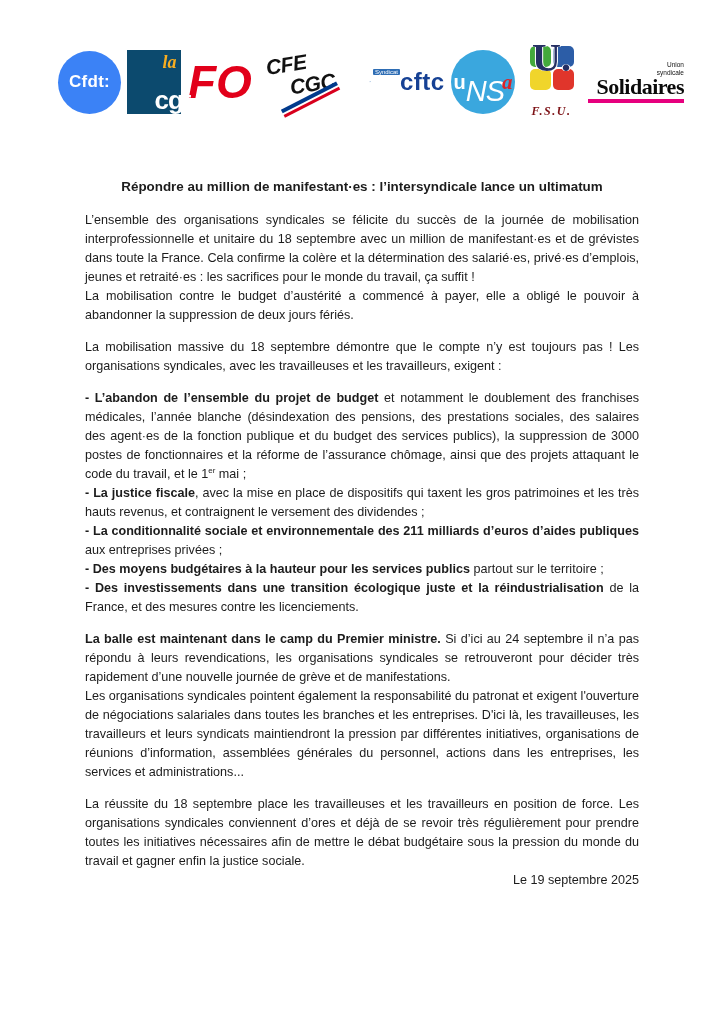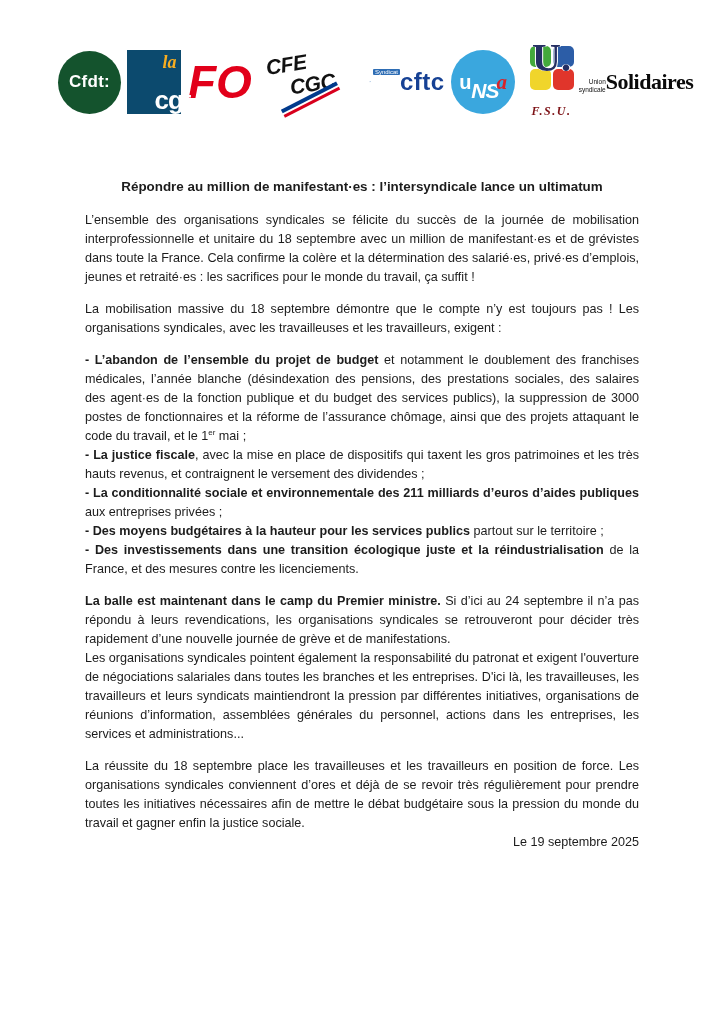--- a/index.html
+++ b/index.html
@@ -7,21 +7,21 @@
     width:724px;height:1024px;background:#ffffff;position:relative;overflow:hidden;
     font-family:"Liberation Sans", sans-serif;color:#1c1c1c;
   }
   
   .logobar{
     position:absolute;top:46px;left:58px;right:40px;height:72px;
     display:flex;align-items:center;justify-content:space-between;
   }
   .logo{display:flex;align-items:center;justify-content:center;flex:0 0 auto;}
   
-  .cfdt{width:63px;height:63px;border-radius:50%;background:#14532d;
+  .cfdt{width:63px;height:63px;border-radius:50%;background:#3b82f6;
     display:flex;align-items:center;justify-content:center;}
   .cfdt span{color:#fff;font-weight:700;font-size:17px;letter-spacing:.3px;}
   
   .cgt{width:54px;height:64px;background:#0c4a6e;position:relative;}
   .cgt .la{position:absolute;top:2px;right:5px;font-family:"Liberation Serif",serif;
     font-style:italic;font-weight:700;color:#F8AE21;font-size:18px;}
   .cgt .cgt-main{position:absolute;bottom:1px;left:0;right:0;text-align:center;
     color:#fff;font-weight:700;font-size:26px;line-height:1;letter-spacing:-1px;padding-left:27px;}
   
   .fo span{font-style:italic;font-weight:900;font-size:46px;color:#E2001A;line-height:1;}
@@ -35,34 +35,34 @@
   .cfecgc .stripe{height:3.5px;margin-bottom:2px;}
   
   .cftc{flex-direction:row;position:relative;width:76px;}
   .cftc .chip{font-size:6px;color:#fff;background:#2E6DB4;padding:0 2px;border-radius:1px;
     align-self:flex-start;margin-left:2px;}
   .cftc .cftc-main{font-weight:700;font-size:24px;color:#164194;line-height:1;letter-spacing:.5px;}
   
   .unsa{width:64px;height:64px;border-radius:50%;background:#3AA7DE;
     display:flex;align-items:center;justify-content:center;}
   .unsa .u{color:#fff;font-weight:700;font-size:20px;}
-  .unsa .ns{color:#fff;font-weight:700;font-size:21px;font-style:italic;letter-spacing:-1px;margin-top:18px;}
+  .unsa .ns{color:#fff;font-weight:400;font-size:29px;font-style:italic;letter-spacing:-1px;margin-top:18px;}
   .unsa .a{color:#D8232A;font-family:"Liberation Serif",serif;font-style:italic;
     font-weight:700;font-size:21px;margin-left:-2px;}
   
   .fsu{flex-direction:column;position:relative;width:60px;}
   .fsu-grid{display:grid;grid-template-columns:21px 21px;grid-template-rows:21px 21px;gap:2px;}
   .fsu-grid div{border-radius:5px;}
   .fsu .bigu{position:absolute;top:-8px;left:50%;transform:translateX(-50%);
     font-family:"Liberation Serif",serif;font-weight:700;font-size:40px;color:#252F63;
     text-shadow:1px 0 0 #fff,-1px 0 0 #fff;line-height:1;}
   .fsu .fsu-label{font-family:"Liberation Serif",serif;font-style:italic;font-size:12px;
     color:#7D1216;letter-spacing:1.5px;margin-top:14px;font-weight:700;}
   
-  .solidaires{flex-direction:row;align-items:flex-end;width:96px;}
+  .solidaires{flex-direction:column;align-items:flex-end;width:96px;}
   .sol-small{font-size:6.5px;line-height:1.15;text-align:right;color:#111;}
   .sol-main{font-family:"Liberation Serif",serif;font-weight:700;font-size:22px;
     color:#0a0a0a;line-height:1;letter-spacing:-.5px;}
   .sol-bar{width:96px;height:3.5px;background:#E6007E;margin-top:1px;}
   
   .title{position:absolute;top:179px;left:0;right:0;text-align:center;
     font-weight:700;font-size:13.4px;}
   .content{position:absolute;top:211px;left:85px;width:554px;
     font-size:12.6px;line-height:19px;text-align:justify;}
   .content p{margin:0;}
@@ -134,20 +134,21 @@
       <span class="sol-main">Solidaires</span>
       <div class="sol-bar"></div>
     </div>
 
   </div>
 
   <div class="title">Répondre au million de manifestant·es : l’intersyndicale lance un ultimatum</div>
 
   <div class="content">
     <p><span>L’ensemble des organisations syndicales se félicite du succès de la journée de mobilisation interprofessionnelle et unitaire du 18 septembre avec un million de manifestant·es et de grévistes dans toute la France. Cela confirme la colère et la détermination des salarié·es, privé·es d’emplois, jeunes et retraité·es : les sacrifices pour le monde du travail, ça suffit !</span></p>
+    <p><span>La mobilisation contre le budget d’austérité a commencé à payer, elle a obligé le pouvoir à abandonner la suppression de deux jours fériés.</span></p>
     <p class="gap"><span>La mobilisation massive du 18 septembre démontre que le compte n’y est toujours pas ! Les organisations syndicales, avec les travailleuses et les travailleurs, exigent :</span></p>
     <p class="gap"><span class="b">- L’abandon de l’ensemble du projet de budget</span><span> et notamment le doublement des franchises médicales, l’année blanche (désindexation des pensions, des prestations sociales, des salaires des agent·es de la fonction publique et du budget des services publics), la suppression de 3000 postes de fonctionnaires et la réforme de l’assurance chômage, ainsi que des projets attaquant le code du travail, et le 1</span><sup>er</sup><span> mai ;</span></p>
     <p><span class="b">- La justice fiscale</span><span>, avec la mise en place de dispositifs qui taxent les gros patrimoines et les très hauts revenus, et contraignent le versement des dividendes ;</span></p>
     <p><span class="b">- La conditionnalité sociale et environnementale des 211 milliards d’euros d’aides publiques</span><span> aux entreprises privées ;</span></p>
     <p><span class="b">- Des moyens budgétaires à la hauteur pour les services publics</span><span> partout sur le territoire ;</span></p>
     <p><span class="b">- Des investissements dans une transition écologique juste et la réindustrialisation</span><span> de la France, et des mesures contre les licenciements.</span></p>
     <p class="gap"><span class="b">La balle est maintenant dans le camp du Premier ministre.</span><span> Si d’ici au 24 septembre il n’a pas répondu à leurs revendications, les organisations syndicales se retrouveront pour décider très rapidement d’une nouvelle journée de grève et de manifestations.</span></p>
     <p><span>Les organisations syndicales pointent également la responsabilité du patronat et exigent l'ouverture de négociations salariales dans toutes les branches et les entreprises. D'ici là, les travailleuses, les travailleurs et leurs syndicats maintiendront la pression par différentes initiatives, organisations de réunions d’information, assemblées générales du personnel, actions dans les entreprises, les services et administrations...</span></p>
     <p class="gap"><span>La réussite du 18 septembre place les travailleuses et les travailleurs en position de force. Les organisations syndicales conviennent d’ores et déjà de se revoir très régulièrement pour prendre toutes les initiatives nécessaires afin de mettre le débat budgétaire sous la pression du monde du travail et gagner enfin la justice sociale.</span></p>
     <p class="date">Le 19 septembre 2025</p>

